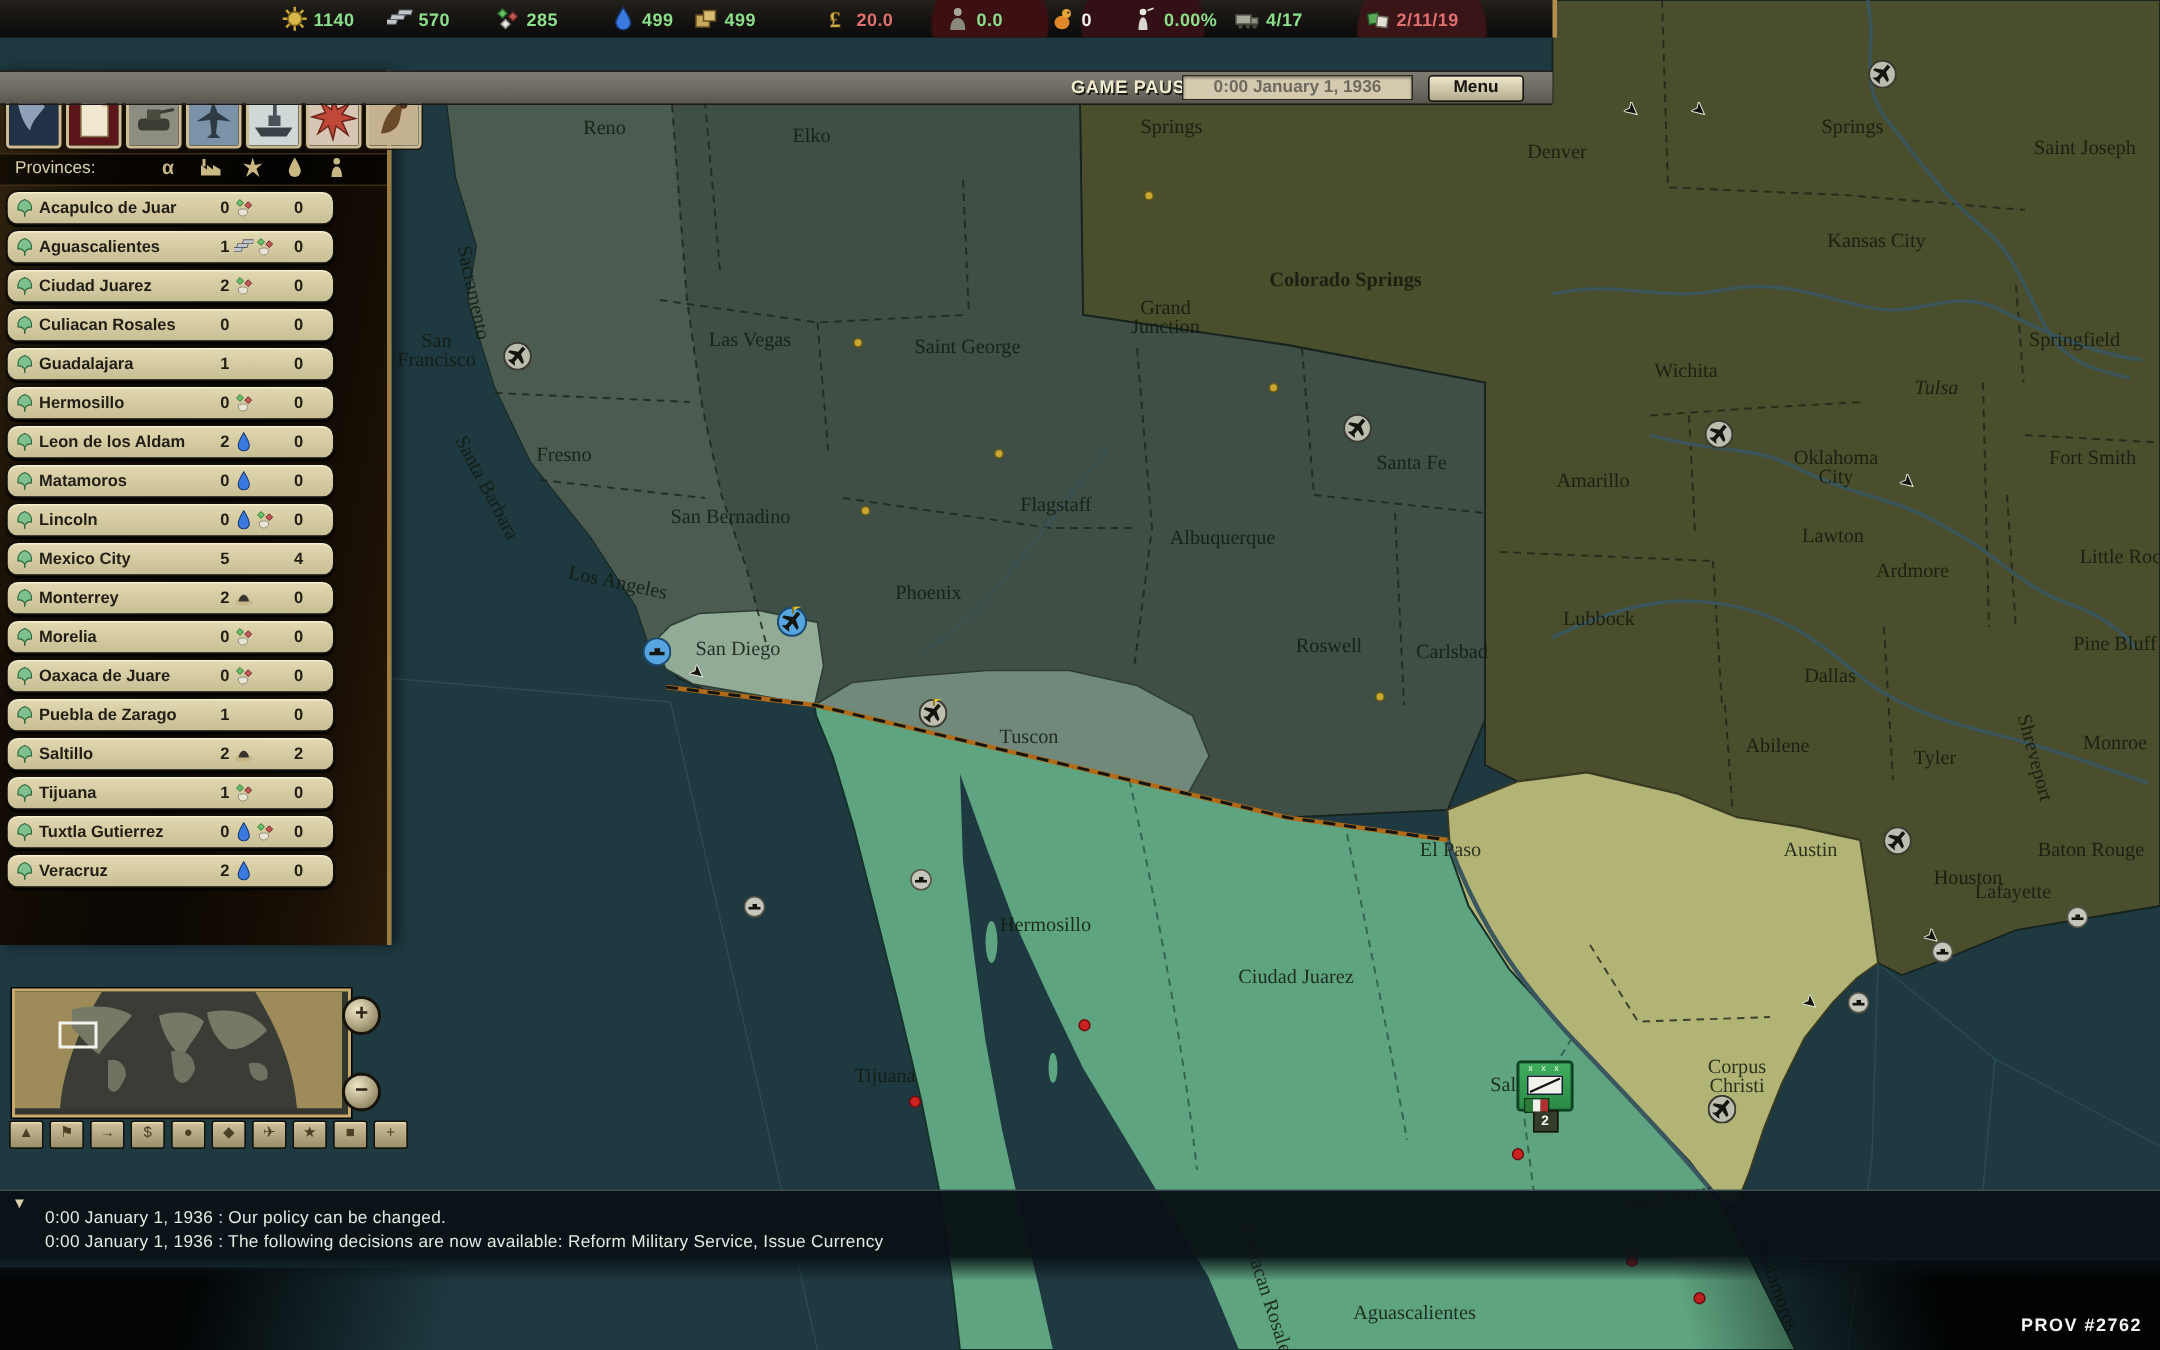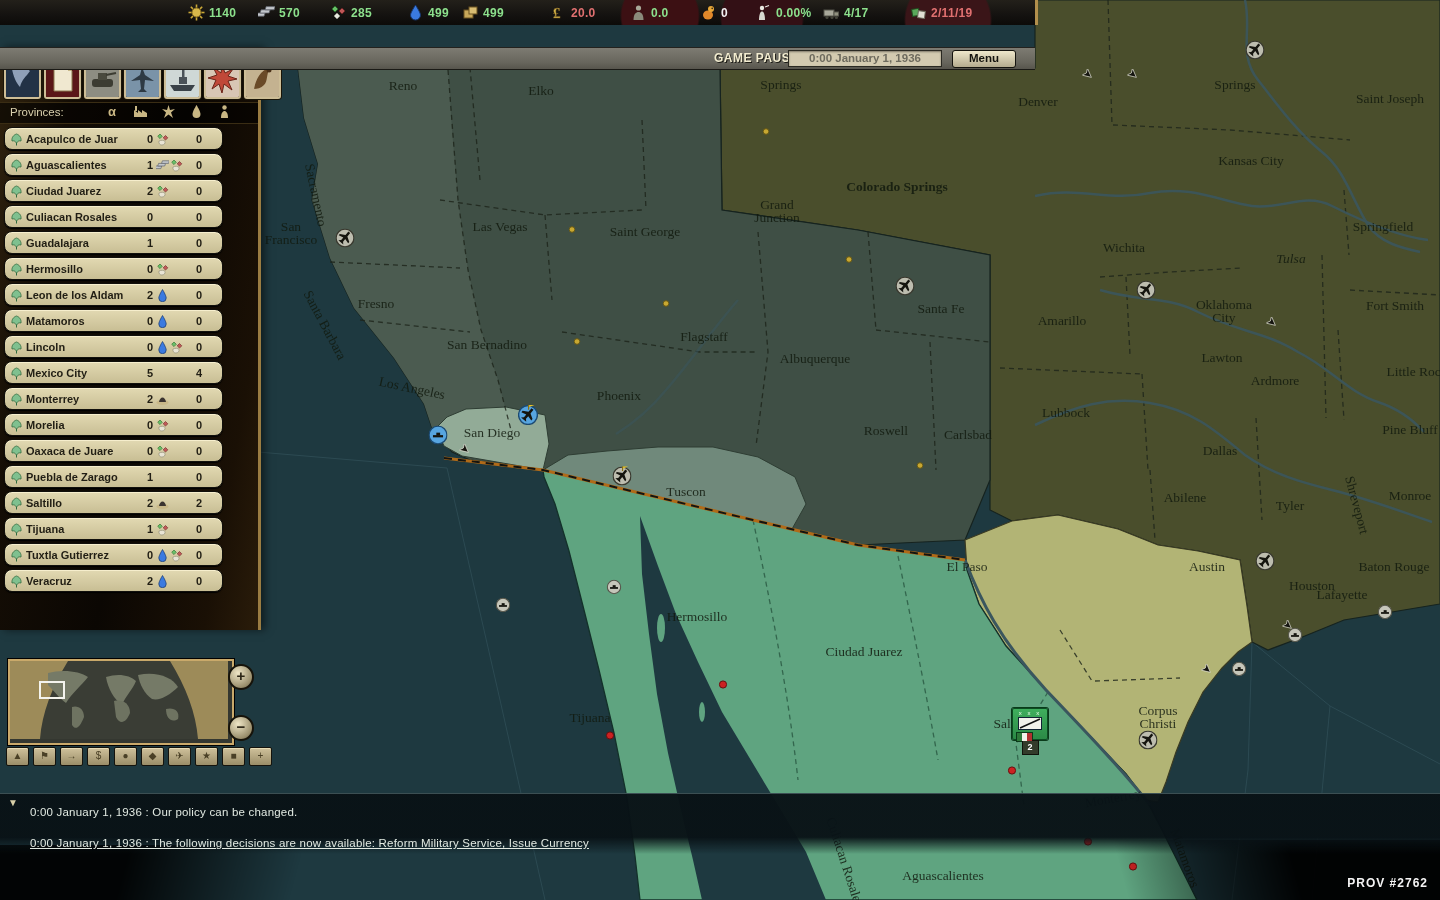--- a/index.html
+++ b/index.html
@@ -364,21 +364,21 @@
           <i style="background:#b03030"></i>
       </div>
     </div>
     <div class="badge">2</div>
   </div>
 
 
   <div id="log-band">
     <div id="log-toggle">▼</div>
   <div class="log-line" style="top: 12px;">0:00 January 1, 1936 : Our policy can be changed.</div>
-      <div class="log-line" style="top: 43px; text-decoration: underline;">0:00 January 1, 1936 : The following decisions are now available: Reform Military Service, Issue Currency</div>
+      <div class="log-line" style="top: 28px;">0:00 January 1, 1936 : The following decisions are now available: Reform Military Service, Issue Currency</div>
     </div>
   <div id="corner-shade-l"></div>
   <div id="corner-shade-r"></div>
   <div id="prov-footer">PROV #2762</div>
 
   <div id="top-bar">
       <div class="res-cell" style="left: 188px;">
         <div class="res-icon" style="display: inline-block;"><svg viewBox="0 0 17 17">
             <circle cx="8.5" cy="8.5" r="4.5" fill="#d8b84a" stroke="#8a6f20"></circle>
             <g stroke="#caa838" stroke-width="1.6">

